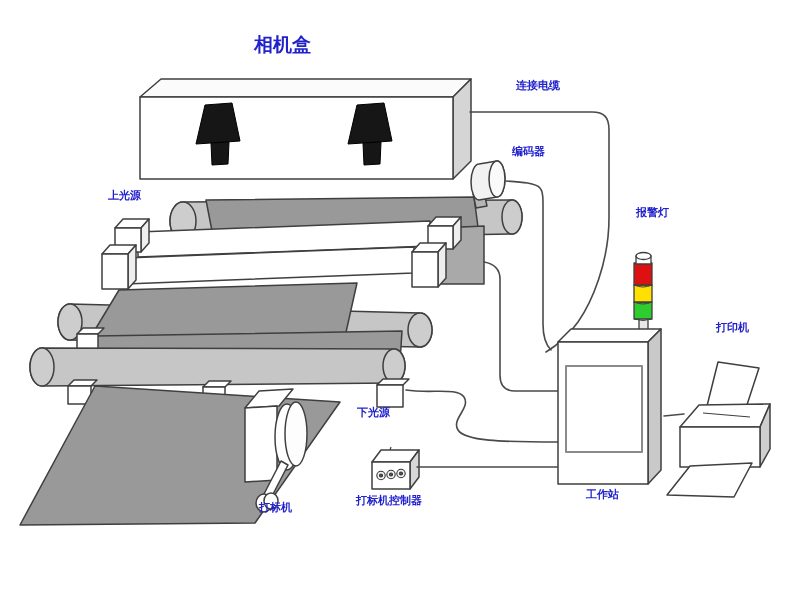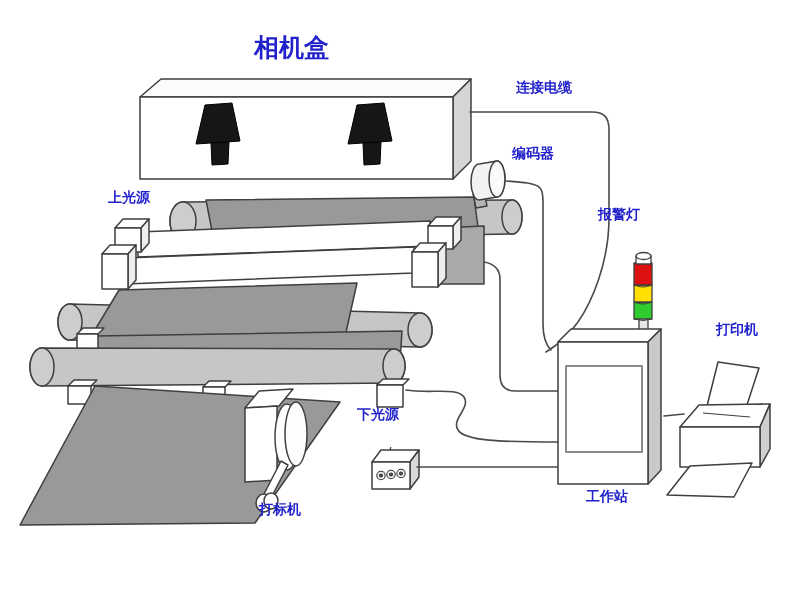--- a/index.html
+++ b/index.html
@@ -2,25 +2,25 @@
 <html><head>
 <meta charset="utf-8">
 <style>
   html,body{margin:0;padding:0;background:#fff;}
   .stage{
     position:relative;width:800px;height:590px;background:#ffffff;overflow:hidden;
     font-family:"DejaVu Sans", sans-serif;
   }
   .stage svg{position:absolute;left:0;top:0;}
   .lbl{
-    position:absolute;color:#2222cc;font-weight:bold;font-size:14px;
+    position:absolute;color:#2222cc;font-weight:bold;font-size:11px;
     line-height:1.1;white-space:nowrap;letter-spacing:0px;
     font-family:"DejaVu Sans", sans-serif;
   }
-  .lbl.big{font-size:25px;}
+  .lbl.big{font-size:19px;}
 </style>
 </head>
 <body>
 
 <div class="stage">
 <svg width="800" height="590" viewBox="0 0 800 590">
   <g stroke="#3f3f3f" stroke-width="1.5" stroke-linejoin="round">
 
     <g>
       <polygon points="140,97 161,79 471,79 453,97" fill="#fbfbfb"></polygon>
@@ -159,19 +159,20 @@
       <polygon points="760,427 770,404 770,449 760,467" fill="#cfcfcf"></polygon>
       <polygon points="680,427 760,427 760,467 680,467" fill="#ffffff"></polygon>
       <polygon points="690,466 752,463 734,497 667,495" fill="#ffffff"></polygon>
     </g>
   </g>
 </svg>
 
   <div class="lbl big" style="left:254px;top:34px">相机盒</div>
   <div class="lbl" style="left:516px;top:80px">连接电缆</div>
   <div class="lbl" style="left:512px;top:146px">编码器</div>
-  <div class="lbl" style="left:598px;top:207px">报警灯</div>
+  <div class="lbl" style="left:636px;top:207px">报警灯</div>
   <div class="lbl" style="left:716px;top:322px">打印机</div>
   <div class="lbl" style="left:108px;top:190px">上光源</div>
   <div class="lbl" style="left:357px;top:407px">下光源</div>
+  <div class="lbl" style="left:356px;top:495px">打标机控制器</div>
   <div class="lbl" style="left:259px;top:502px">打标机</div>
   <div class="lbl" style="left:586px;top:489px">工作站</div>
 </div>
 
 </body></html>

